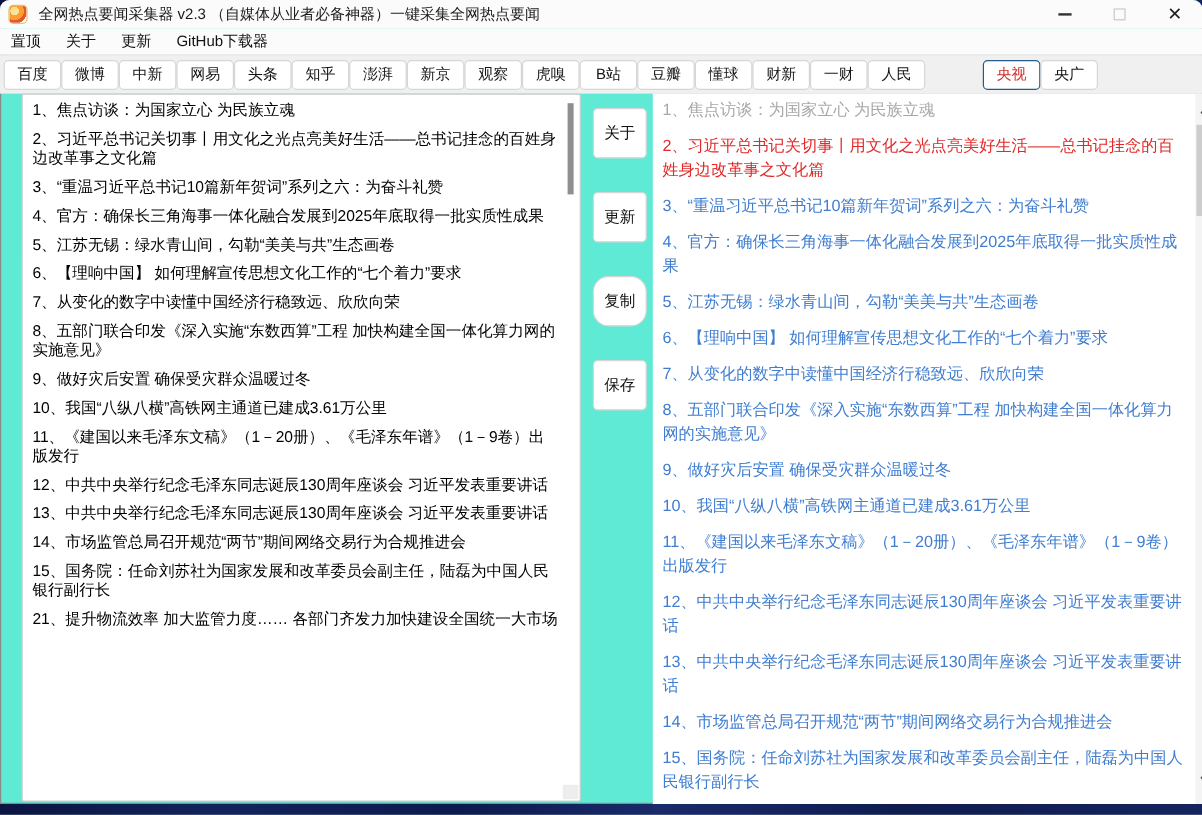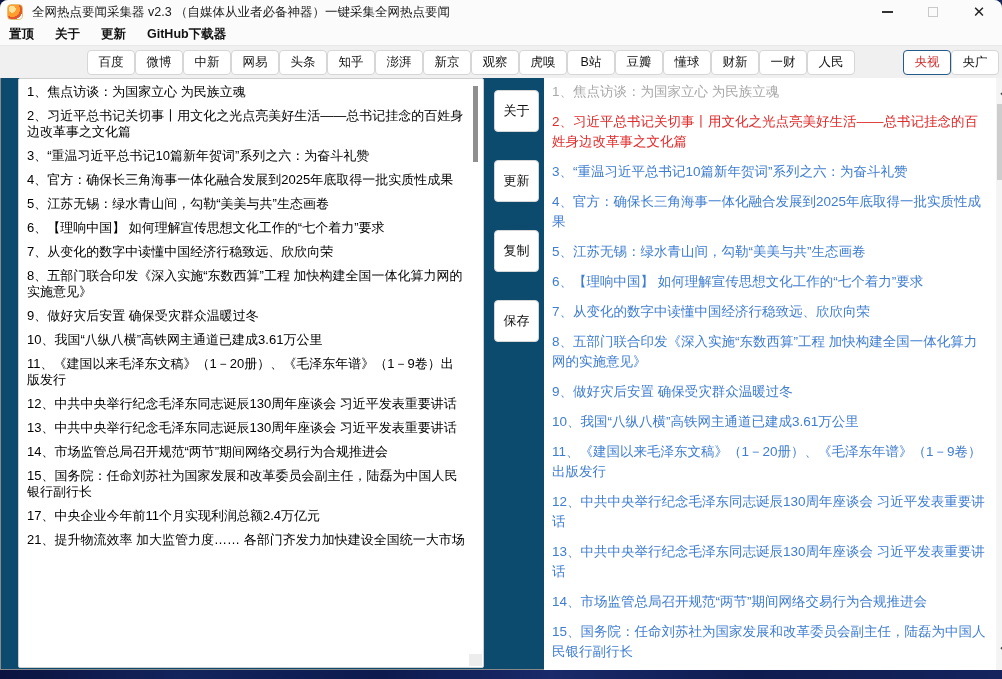--- a/index.html
+++ b/index.html
@@ -1,43 +1,43 @@
 <!DOCTYPE html>
 <html><head>
 <meta charset="utf-8">
 <style>
   * { margin:0; padding:0; box-sizing:border-box; }
   html,body { width:1002px; height:679px; overflow:hidden;
     font-family:"Liberation Sans","DejaVu Sans",sans-serif; }
   body { background:linear-gradient(90deg,#0b1440 0%,#13235c 18%,#0c1a4e 38%,#1a2a6a 55%,#0e1c50 75%,#16245e 100%); position:relative; }
 
   .window { position:absolute; left:0; top:0; width:1002px; height:670px;
-    background:#0c4a6e; border-radius:8px 8px 0 0; overflow:hidden;
+    background:#5eead4; border-radius:8px 8px 0 0; overflow:hidden;
     box-shadow:0 0 0 1px #8a8a8a inset; }
 
   
   .titlebar { height:24px; background:#fbfbfb; display:flex; align-items:center; padding-left:7px; }
   .app-icon { width:16px; height:16px; border-radius:4px; margin-right:9px; flex:0 0 auto;
     background:radial-gradient(circle at 30% 30%, #ffe29a 0 25%, #ff9d2e 26% 55%, #e4572e 56% 75%, #fff 76%);
     border:1px solid #e0c27a; }
   .title-text { font-size:12.5px; color:#1a1a1a; white-space:nowrap; }
   .win-controls { margin-left:auto; display:flex; height:100%; }
   .win-btn { width:46px; height:24px; display:flex; align-items:center; justify-content:center;
     font-size:13px; color:#222; cursor:pointer; }
   .win-btn .min-glyph { width:11px; height:1.5px; background:#333; display:block; }
   .win-btn .max-glyph { width:10px; height:10px; border:1px solid #c9c9c9; display:block; }
   .win-btn.close { font-size:15px; font-weight:400; }
 
   
   .menubar { height:22px; background:#fbfbfb; display:flex; align-items:center;
     padding-left:9px; gap:21px; border-bottom:1px solid #e9e9e9; }
-  .menu-item { font-size:12.5px; color:#111; cursor:pointer; white-space:nowrap;font-weight:bold; }
+  .menu-item { font-size:12.5px; color:#111; cursor:pointer; white-space:nowrap; }
 
   
-  .tabsrow { height:32px; display:flex; align-items:center; justify-content:flex-end;
+  .tabsrow { height:32px; display:flex; align-items:center; justify-content:flex-start;
     background:#f0f0f0; padding:0 3px; }
   .tab { min-width:48px; height:25px; padding:0 8px; background:#fff; border:1px solid #d6d6d6;
     border-radius:4px; font-size:12.5px; color:#141414; cursor:pointer;
     font-family:"Liberation Sans","DejaVu Sans",sans-serif; line-height:23px; text-align:center; }
   .tab.selected { color:#cf2e2e; border-color:#265a88;margin-left:48px; }
 
   
   .main { position:absolute; left:16px; top:78px; width:1002px; height:592px; }
 
   .left-panel { position:absolute; left:2px; top:0; width:466px; height:590px;
@@ -128,31 +128,30 @@
           <div class="l-item">6、【理响中国】 如何理解宣传思想文化工作的“七个着力”要求</div>
           <div class="l-item">7、从变化的数字中读懂中国经济行稳致远、欣欣向荣</div>
           <div class="l-item">8、五部门联合印发《深入实施“东数西算”工程 加快构建全国一体化算力网的实施意见》</div>
           <div class="l-item">9、做好灾后安置 确保受灾群众温暖过冬</div>
           <div class="l-item">10、我国“八纵八横”高铁网主通道已建成3.61万公里</div>
           <div class="l-item">11、《建国以来毛泽东文稿》（1－20册）、《毛泽东年谱》（1－9卷）出版发行</div>
           <div class="l-item">12、中共中央举行纪念毛泽东同志诞辰130周年座谈会 习近平发表重要讲话</div>
           <div class="l-item">13、中共中央举行纪念毛泽东同志诞辰130周年座谈会 习近平发表重要讲话</div>
           <div class="l-item">14、市场监管总局召开规范“两节”期间网络交易行为合规推进会</div>
           <div class="l-item">15、国务院：任命刘苏社为国家发展和改革委员会副主任，陆磊为中国人民银行副行长</div>
-          <div class="l-item">17、中央企业今年前11个月实现利润总额2.4万亿元</div>
           <div class="l-item">21、提升物流效率 加大监管力度…… 各部门齐发力加快建设全国统一大市场</div>
         </div>
       <div class="left-scroll-thumb"></div>
       <div class="left-scroll-corner"></div>
     </div>
 
     <div class="btn-col" id="btncol">
         <button class="side-btn" style="top: 12px;">关于</button>
         <button class="side-btn" style="top: 82px;">更新</button>
-        <button class="side-btn" style="top: 152px;">复制</button>
+        <button class="side-btn" style="top: 152px; border-radius: 13px;">复制</button>
         <button class="side-btn" style="top: 222px; font-family: Liberation Serif, serif;">保存</button>
       </div>
 
     <div class="right-panel">
       <div class="right-content" id="rightlist">
           <div class="r-item visited">1、焦点访谈：为国家立心 为民族立魂</div>
           <div class="r-item highlight">2、习近平总书记关切事丨用文化之光点亮美好生活——总书记挂念的百姓身边改革事之文化篇</div>
           <div class="r-item normal">3、“重温习近平总书记10篇新年贺词”系列之六：为奋斗礼赞</div>
           <div class="r-item normal">4、官方：确保长三角海事一体化融合发展到2025年底取得一批实质性成果</div>
           <div class="r-item normal">5、江苏无锡：绿水青山间，勾勒“美美与共”生态画卷</div>

